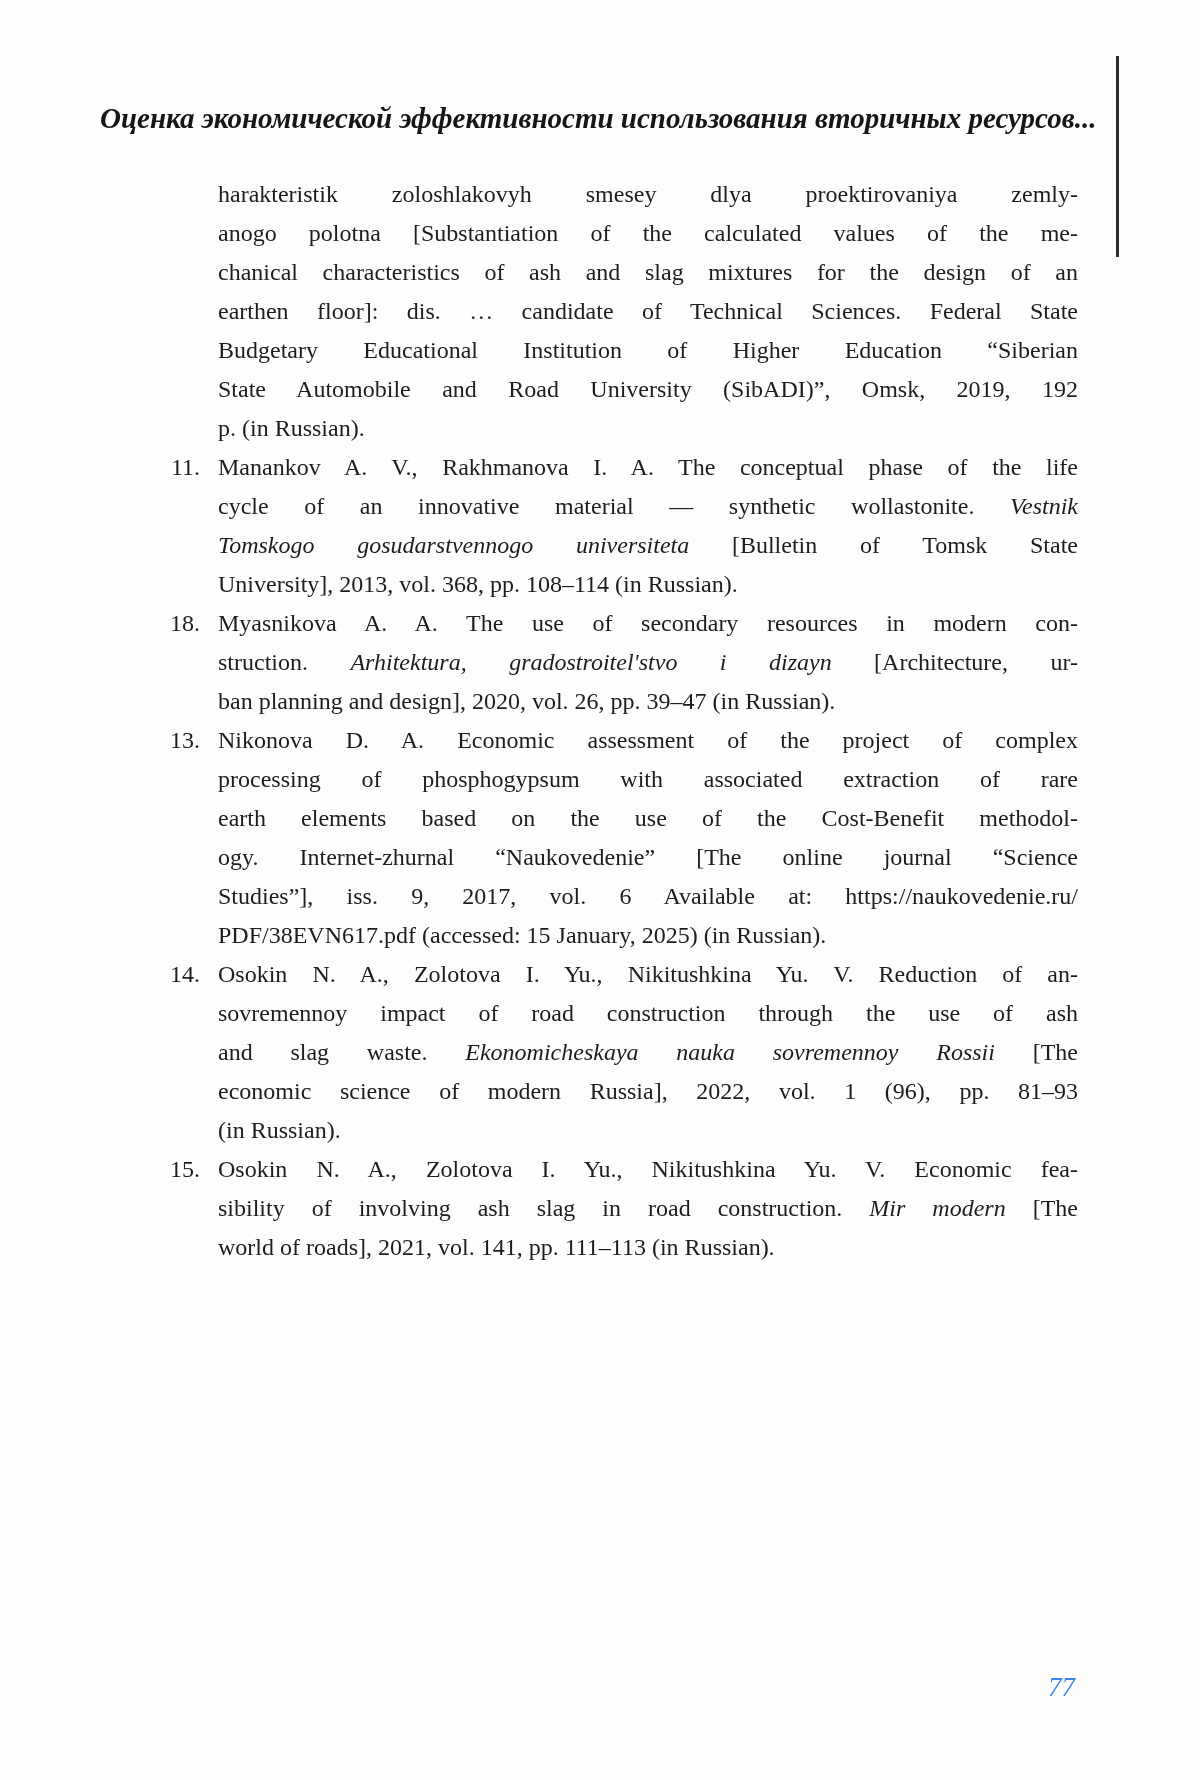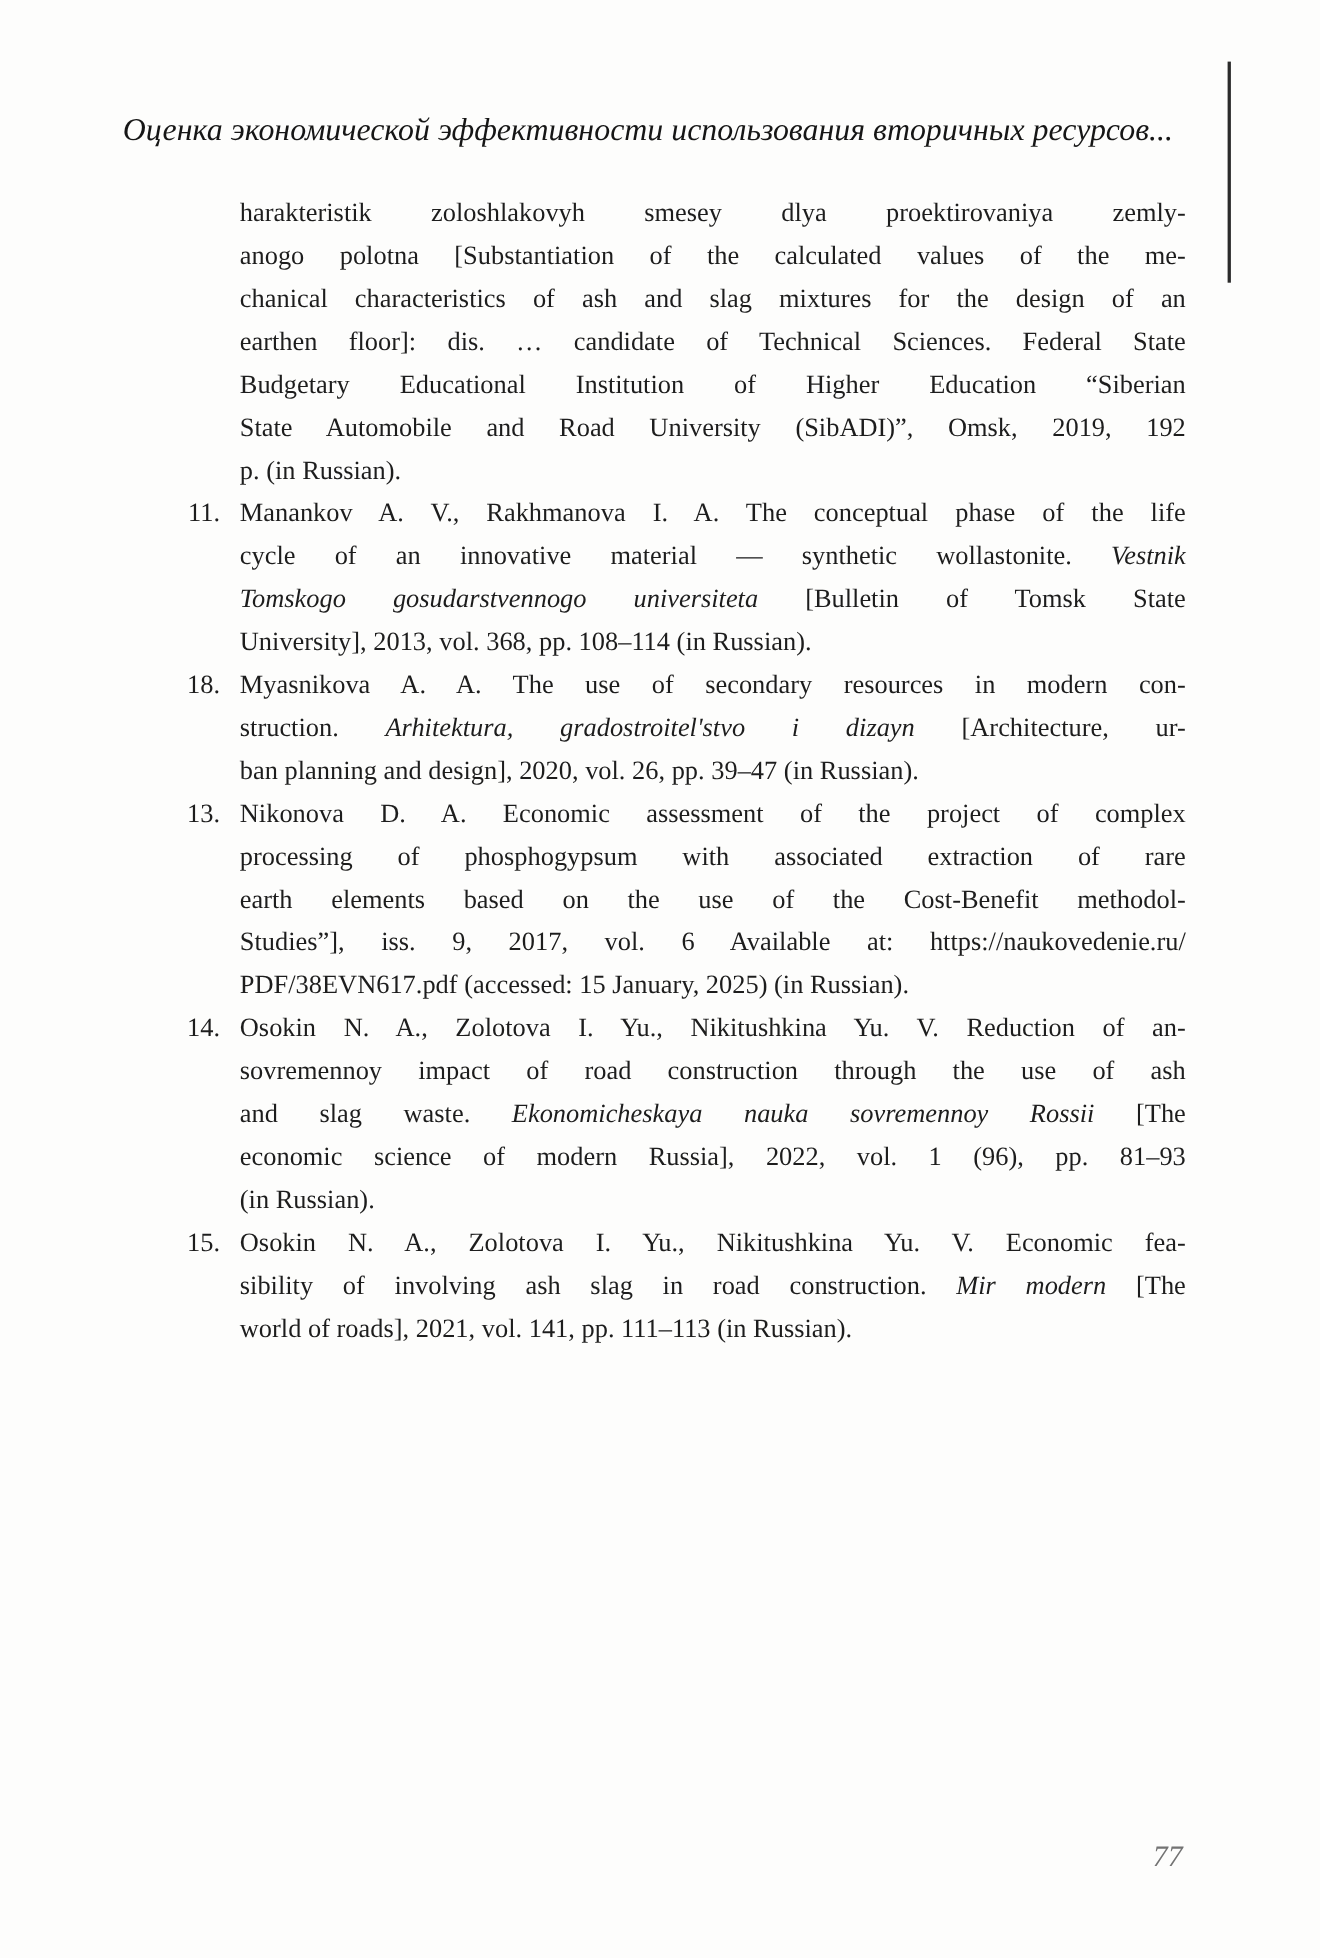--- a/index.html
+++ b/index.html
@@ -17,21 +17,21 @@
     inset: 0;
   }
   .running-head {
     position: absolute;
     left: 100px;
     top: 100px;
     width: 978px;
     text-align: center;
     font-size: 29px;
     line-height: 36px;
-    font-weight: normal;
+    font-weight: bold;
     font-style: italic;
     color: #161616;
     white-space: nowrap;
   }
   .side-rule {
     position: absolute;
     left: 1116px;
     top: 56px;
     width: 3px;
     height: 201px;
@@ -69,21 +69,21 @@
   .it { font-style: italic; }
   .page-num {
     position: absolute;
     left: 1013px;
     top: 1672px;
     width: 62px;
     text-align: right;
     font-size: 27px;
     line-height: 30px;
     font-style: italic;
-    color: #737373;
+    color: #3b82f6;
   }
 </style>
 </head>
 <body>
 
 <div class="page">
   <div class="running-head">Оценка экономической эффективности использования вторичных ресурсов...</div>
 
   <div class="side-rule"></div>
 
@@ -109,20 +109,21 @@
           <span class="ref-num">18.</span>
           <div class="line"><span>Myasnikova A. A. The use of secondary resources in modern con-</span></div>
           <div class="line"><span>struction. </span><span class="it">Arhitektura, gradostroitel'stvo i dizayn</span><span> [Architecture, ur-</span></div>
           <div class="line last"><span>ban planning and design], 2020, vol. 26, pp. 39–47 (in Russian).</span></div>
         </div>
         <div class="ref-item">
           <span class="ref-num">13.</span>
           <div class="line"><span>Nikonova D. A. Economic assessment of the project of complex</span></div>
           <div class="line"><span>processing of phosphogypsum with associated extraction of rare</span></div>
           <div class="line"><span>earth elements based on the use of the Cost-Benefit methodol-</span></div>
+          <div class="line"><span>ogy. Internet-zhurnal “Naukovedenie” [The online journal “Science</span></div>
           <div class="line"><span>Studies”], iss. 9, 2017, vol. 6 Available at: https://naukovedenie.ru/</span></div>
           <div class="line last"><span>PDF/38EVN617.pdf (accessed: 15 January, 2025) (in Russian).</span></div>
         </div>
         <div class="ref-item">
           <span class="ref-num">14.</span>
           <div class="line"><span>Osokin N. A., Zolotova I. Yu., Nikitushkina Yu. V. Reduction of an-</span></div>
           <div class="line"><span>sovremennoy impact of road construction through the use of ash</span></div>
           <div class="line"><span>and slag waste. </span><span class="it">Ekonomicheskaya nauka sovremennoy Rossii</span><span> [The</span></div>
           <div class="line"><span>economic science of modern Russia], 2022, vol. 1 (96), pp. 81–93</span></div>
           <div class="line last"><span>(in Russian).</span></div>

